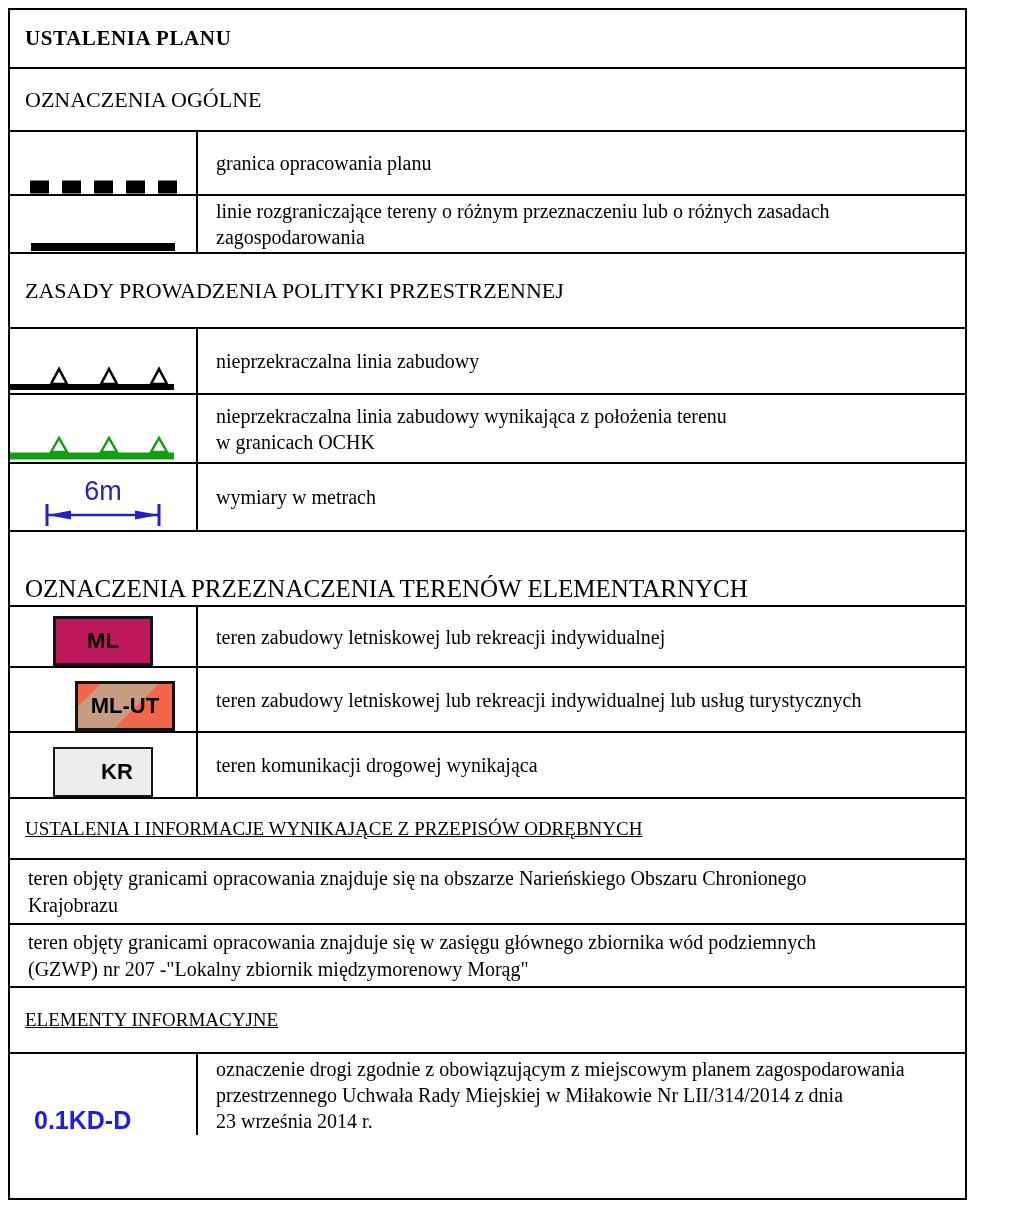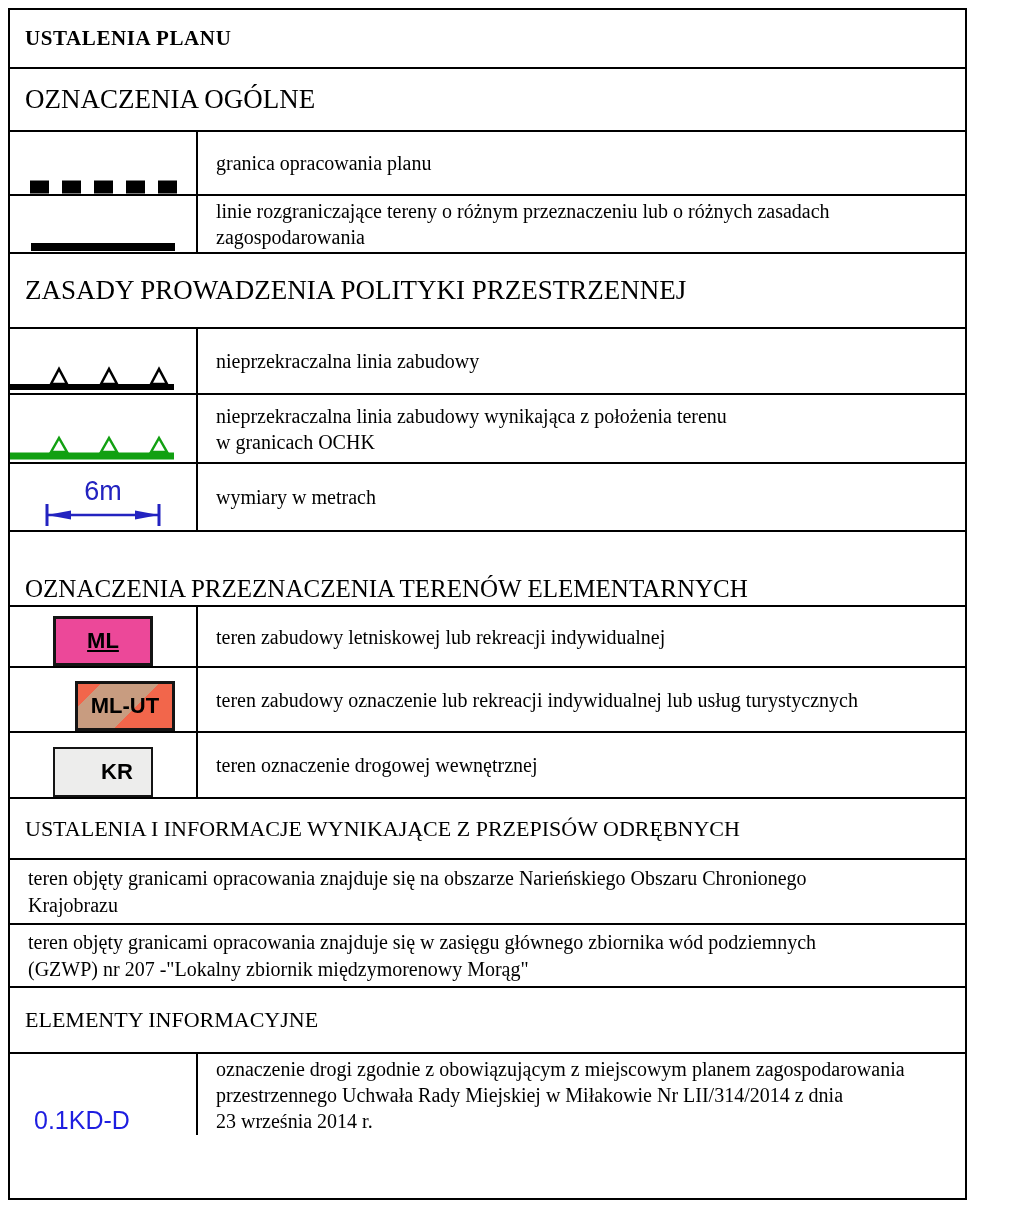--- a/index.html
+++ b/index.html
@@ -16,22 +16,22 @@
   .row {
     display: flex; align-items: center;
     box-sizing: border-box;
     border-top: 2px solid #000;
   }
   .row:first-child { border-top: none; }
   .title-row span {
     font-weight: bold; font-size: 21px; letter-spacing: 0.6px;
   }
   .title-row, .section-row { padding-left: 15px; }
-  .section-row span { font-size: 27px; }
-  .section-row.sec-md span { font-size: 22px; }
+  .section-row span { font-size: 22px; }
+  .section-row.sec-md span { font-size: 19px; text-decoration: underline; }
   .section-row.sec-lg span { font-size: 25px; margin-top: 40px; }
   .sym-cell {
     width: 188px; min-width: 188px; align-self: stretch;
     border-right: 2px solid #000; box-sizing: border-box;
     display: flex; align-items: flex-end; justify-content: center;
   }
   .sym-cell.bl { justify-content: flex-start; }
   .sym-cell.kd { justify-content: flex-start; padding-left: 24px; }
   .desc-cell {
     flex: 1; padding: 2px 14px 2px 18px;
@@ -45,30 +45,30 @@
     width: 100px; height: 50px; box-sizing: border-box;
     border: 3px solid #141414;
     display: flex; align-items: center; justify-content: center;
     font-family: "Liberation Sans", sans-serif;
     font-weight: bold; font-size: 22px; color: #000;
   }
   .badge-mn-ut {
     background: linear-gradient(135deg,
       #f2664b 0%, #f2664b 18%, #d29e3c 18%, #d29e3c 60%, #f2664b 60%, #f2664b 100%);
   }
-  .badge-ml { background: #ec4899; text-decoration: underline; }
+  .badge-ml { background: #be185d; }
   .badge-ml-ut {
     background: linear-gradient(135deg,
       #f2664b 0%, #f2664b 16%, #c89c80 16%, #c89c80 58%, #f2664b 58%, #f2664b 100%);
     margin-left: 44px;
   }
   .badge-kr { background: #ededec; border-width: 2px; padding-left: 28px; }
   .kd-code {
     font-family: "Liberation Sans", sans-serif;
-    font-weight: normal; font-size: 25px; color: #1e1ee0;
+    font-weight: bold; font-size: 25px; color: #1e1ee0;
   }
   .dim-text {
     font-family: "Liberation Sans", sans-serif;
     font-size: 27px; fill: #2323c0;
   }
 </style>
 </head>
 <body>
 
 <div class="legend-table">
@@ -156,30 +156,30 @@
     </div>
     <div class="desc-cell">teren zabudowy letniskowej lub rekreacji indywidualnej</div>
   </div>
 
   <div class="row" style="height:65px">
     <div class="sym-cell">
       <div class="badge badge-ml-ut">
         <span>ML-UT</span>
       </div>
     </div>
-    <div class="desc-cell">teren zabudowy oznaczenie lub rekreacji indywidualnej lub usług turystycznych</div>
+    <div class="desc-cell">teren zabudowy letniskowej lub rekreacji indywidualnej lub usług turystycznych</div>
   </div>
 
   <div class="row" style="height:66px">
     <div class="sym-cell">
       <div class="badge badge-kr">
         <span>KR</span>
       </div>
     </div>
-    <div class="desc-cell">teren oznaczenie drogowej wewnętrznej</div>
+    <div class="desc-cell">teren komunikacji drogowej wynikająca</div>
   </div>
 
   <div class="row section-row sec-md" style="height:61px">
     <span>USTALENIA I INFORMACJE WYNIKAJĄCE Z PRZEPISÓW ODRĘBNYCH</span>
   </div>
 
   <div class="row" style="height:65px">
     <div class="full-text">teren objęty granicami opracowania znajduje się na obszarze Narieńskiego Obszaru Chronionego
 Krajobrazu</div>
   </div>

